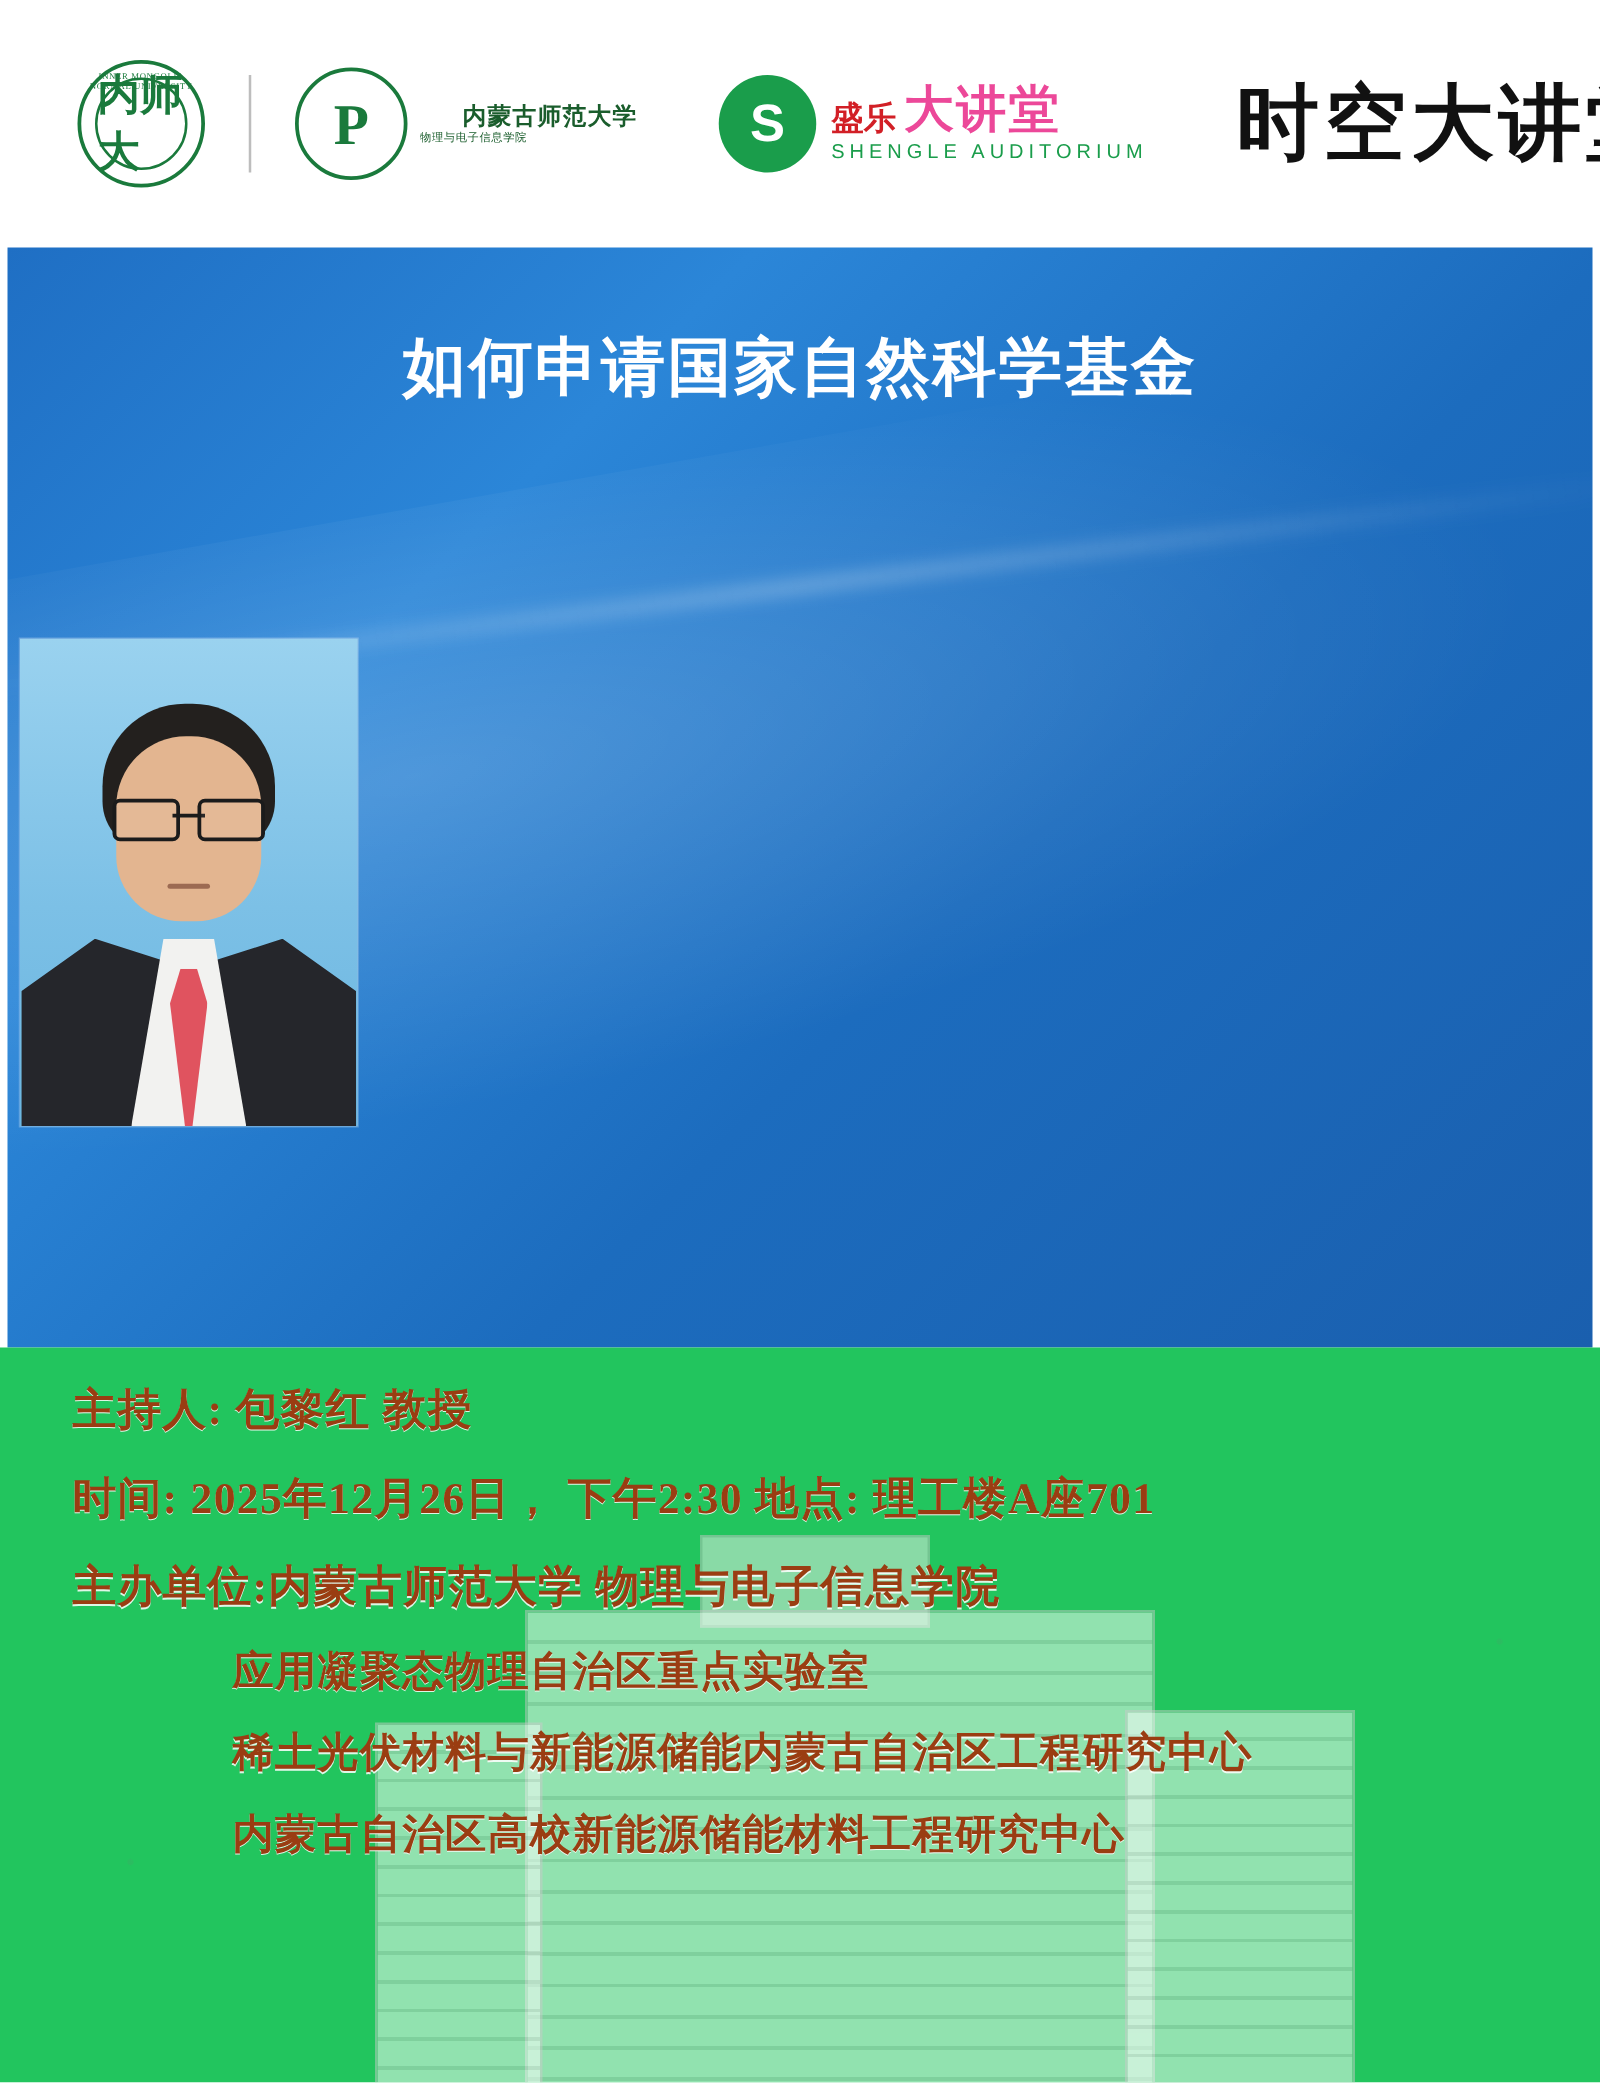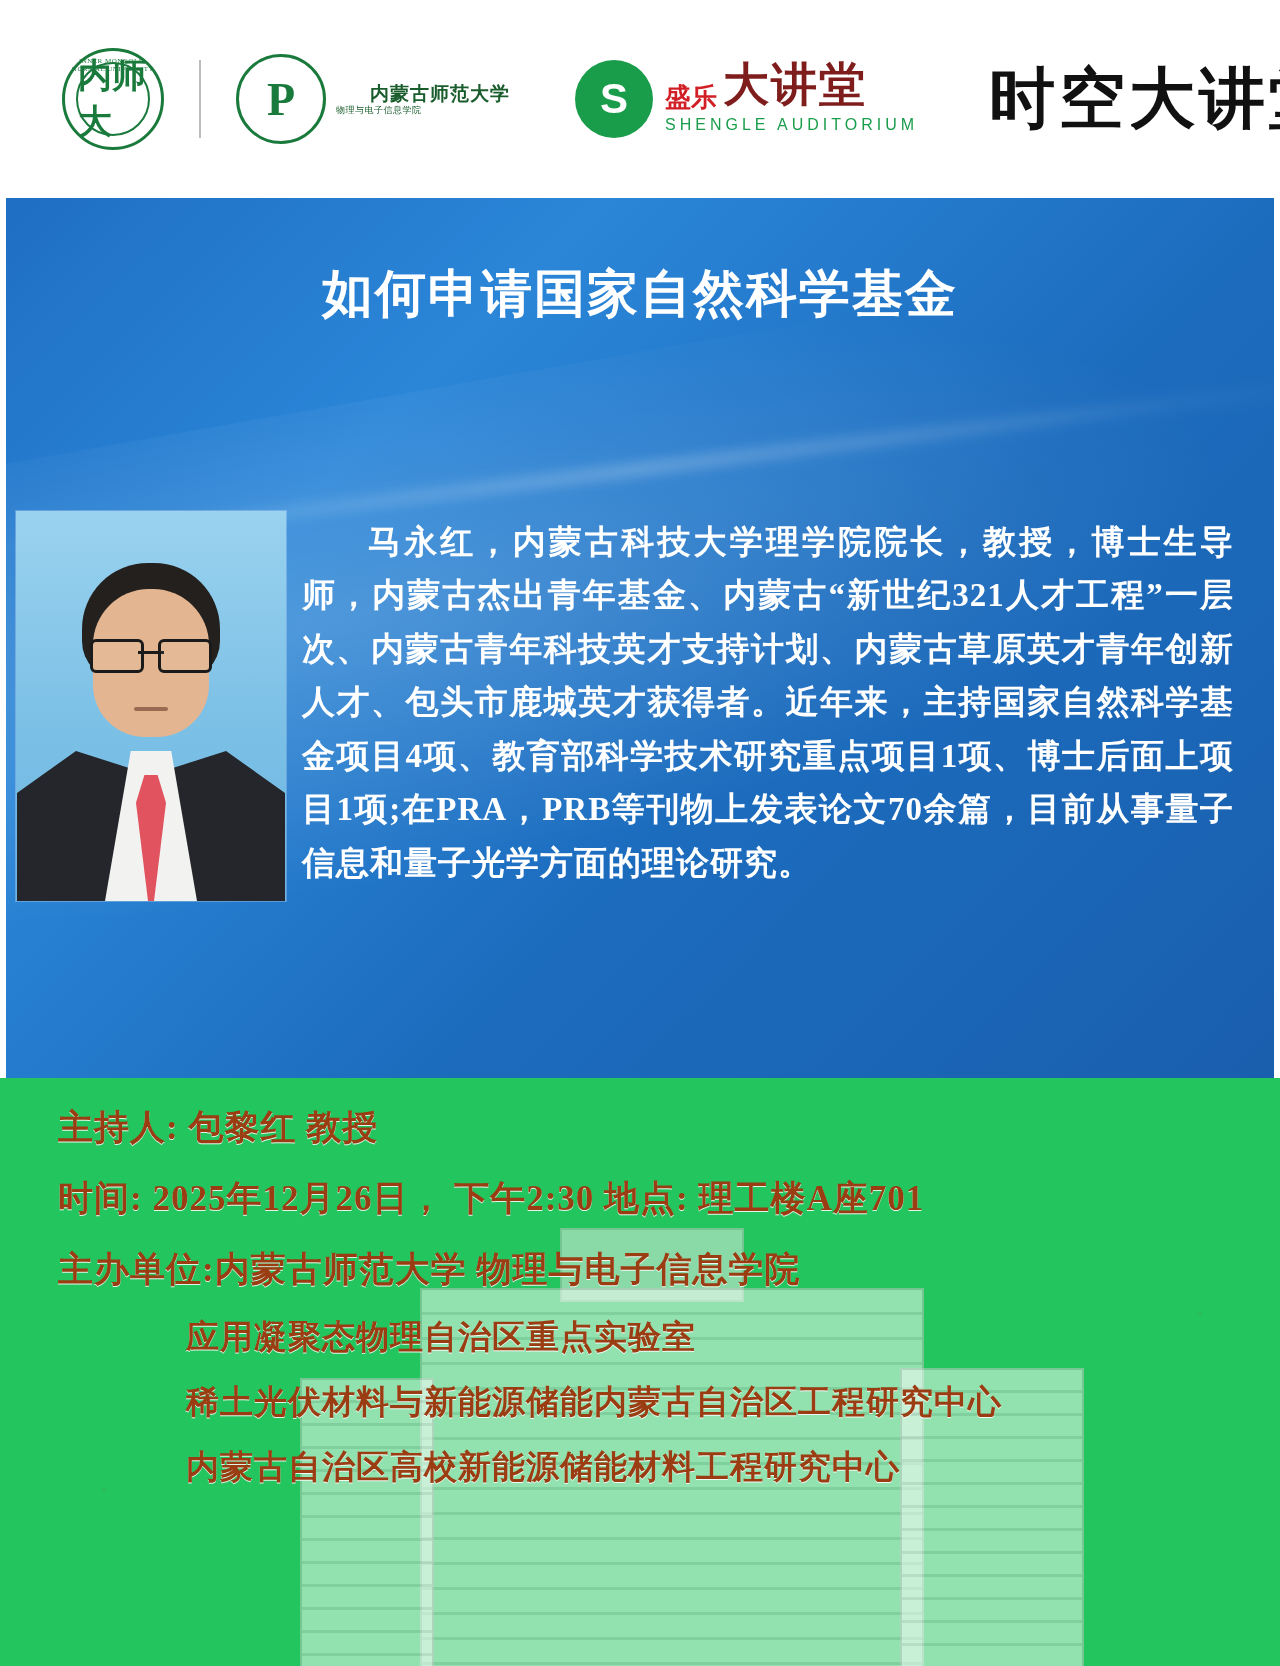--- a/index.html
+++ b/index.html
@@ -64,22 +64,22 @@
     color:#fff;font-size:42px;font-weight:bold;
     font-family:"Liberation Sans", sans-serif;
   }
   .logo-3 .stack{line-height:1;}
   .logo-3 .stack .row1{display:flex;align-items:flex-end;gap:6px;}
   .logo-3 .small-cn{
     font-size:26px;color:#d21f26;font-weight:bold;
     font-family:"Liberation Serif", serif;line-height:1;
   }
   .logo-3 .big-cn{
-    font-size:46px;color:#7f1d1d;font-weight:bold;letter-spacing:2px;
-    font-family:Liberation Mono, monospace;line-height:1;
+    font-size:40px;color:#ec4899;font-weight:bold;letter-spacing:2px;
+    font-family:Liberation Serif, serif;line-height:1;
   }
   .logo-3 .en{
     font-size:16px;color:#1a9d4b;letter-spacing:4px;margin-top:6px;
     font-family:"Liberation Sans", sans-serif;text-align:right;
   }
   .logo-4{
     margin-left:58px;flex:none;
     font-size:66px;font-weight:bold;letter-spacing:4px;color:#111;
     font-family:"Liberation Serif", serif;
   }
@@ -262,21 +262,20 @@
       <span class="lens l"></span>
       <span class="bridge"></span>
       <span class="lens r"></span>
     </div>
     <div class="mouth"></div>
     <div class="suit"></div>
     <div class="shirt"></div>
     <div class="tie"></div>
   </div>
 
-  <div class="bio">马永红，内蒙古科技大学理学院院长，教授，博士生导师，内蒙古杰出青年基金、内蒙古“新世纪321人才工程”一层次、内蒙古青年科技英才支持计划、内蒙古草原英才青年创新人才、包头市鹿城英才获得者。近年来，主持国家自然科学基金项目4项、教育部科学技术研究重点项目1项、博士后面上项目1项;在PRA，PRB等刊物上发表论文70余篇，目前从事量子信息和量子光学方面的理论研究。</div>
 </div>
 
 <div class="bottom">
 
   <div class="bldg tower"></div>
   <div class="bldg bldg-main"></div>
   <div class="bldg bldg-left"></div>
   <div class="bldg bldg-right"></div>
   <div class="branches"></div>
 

